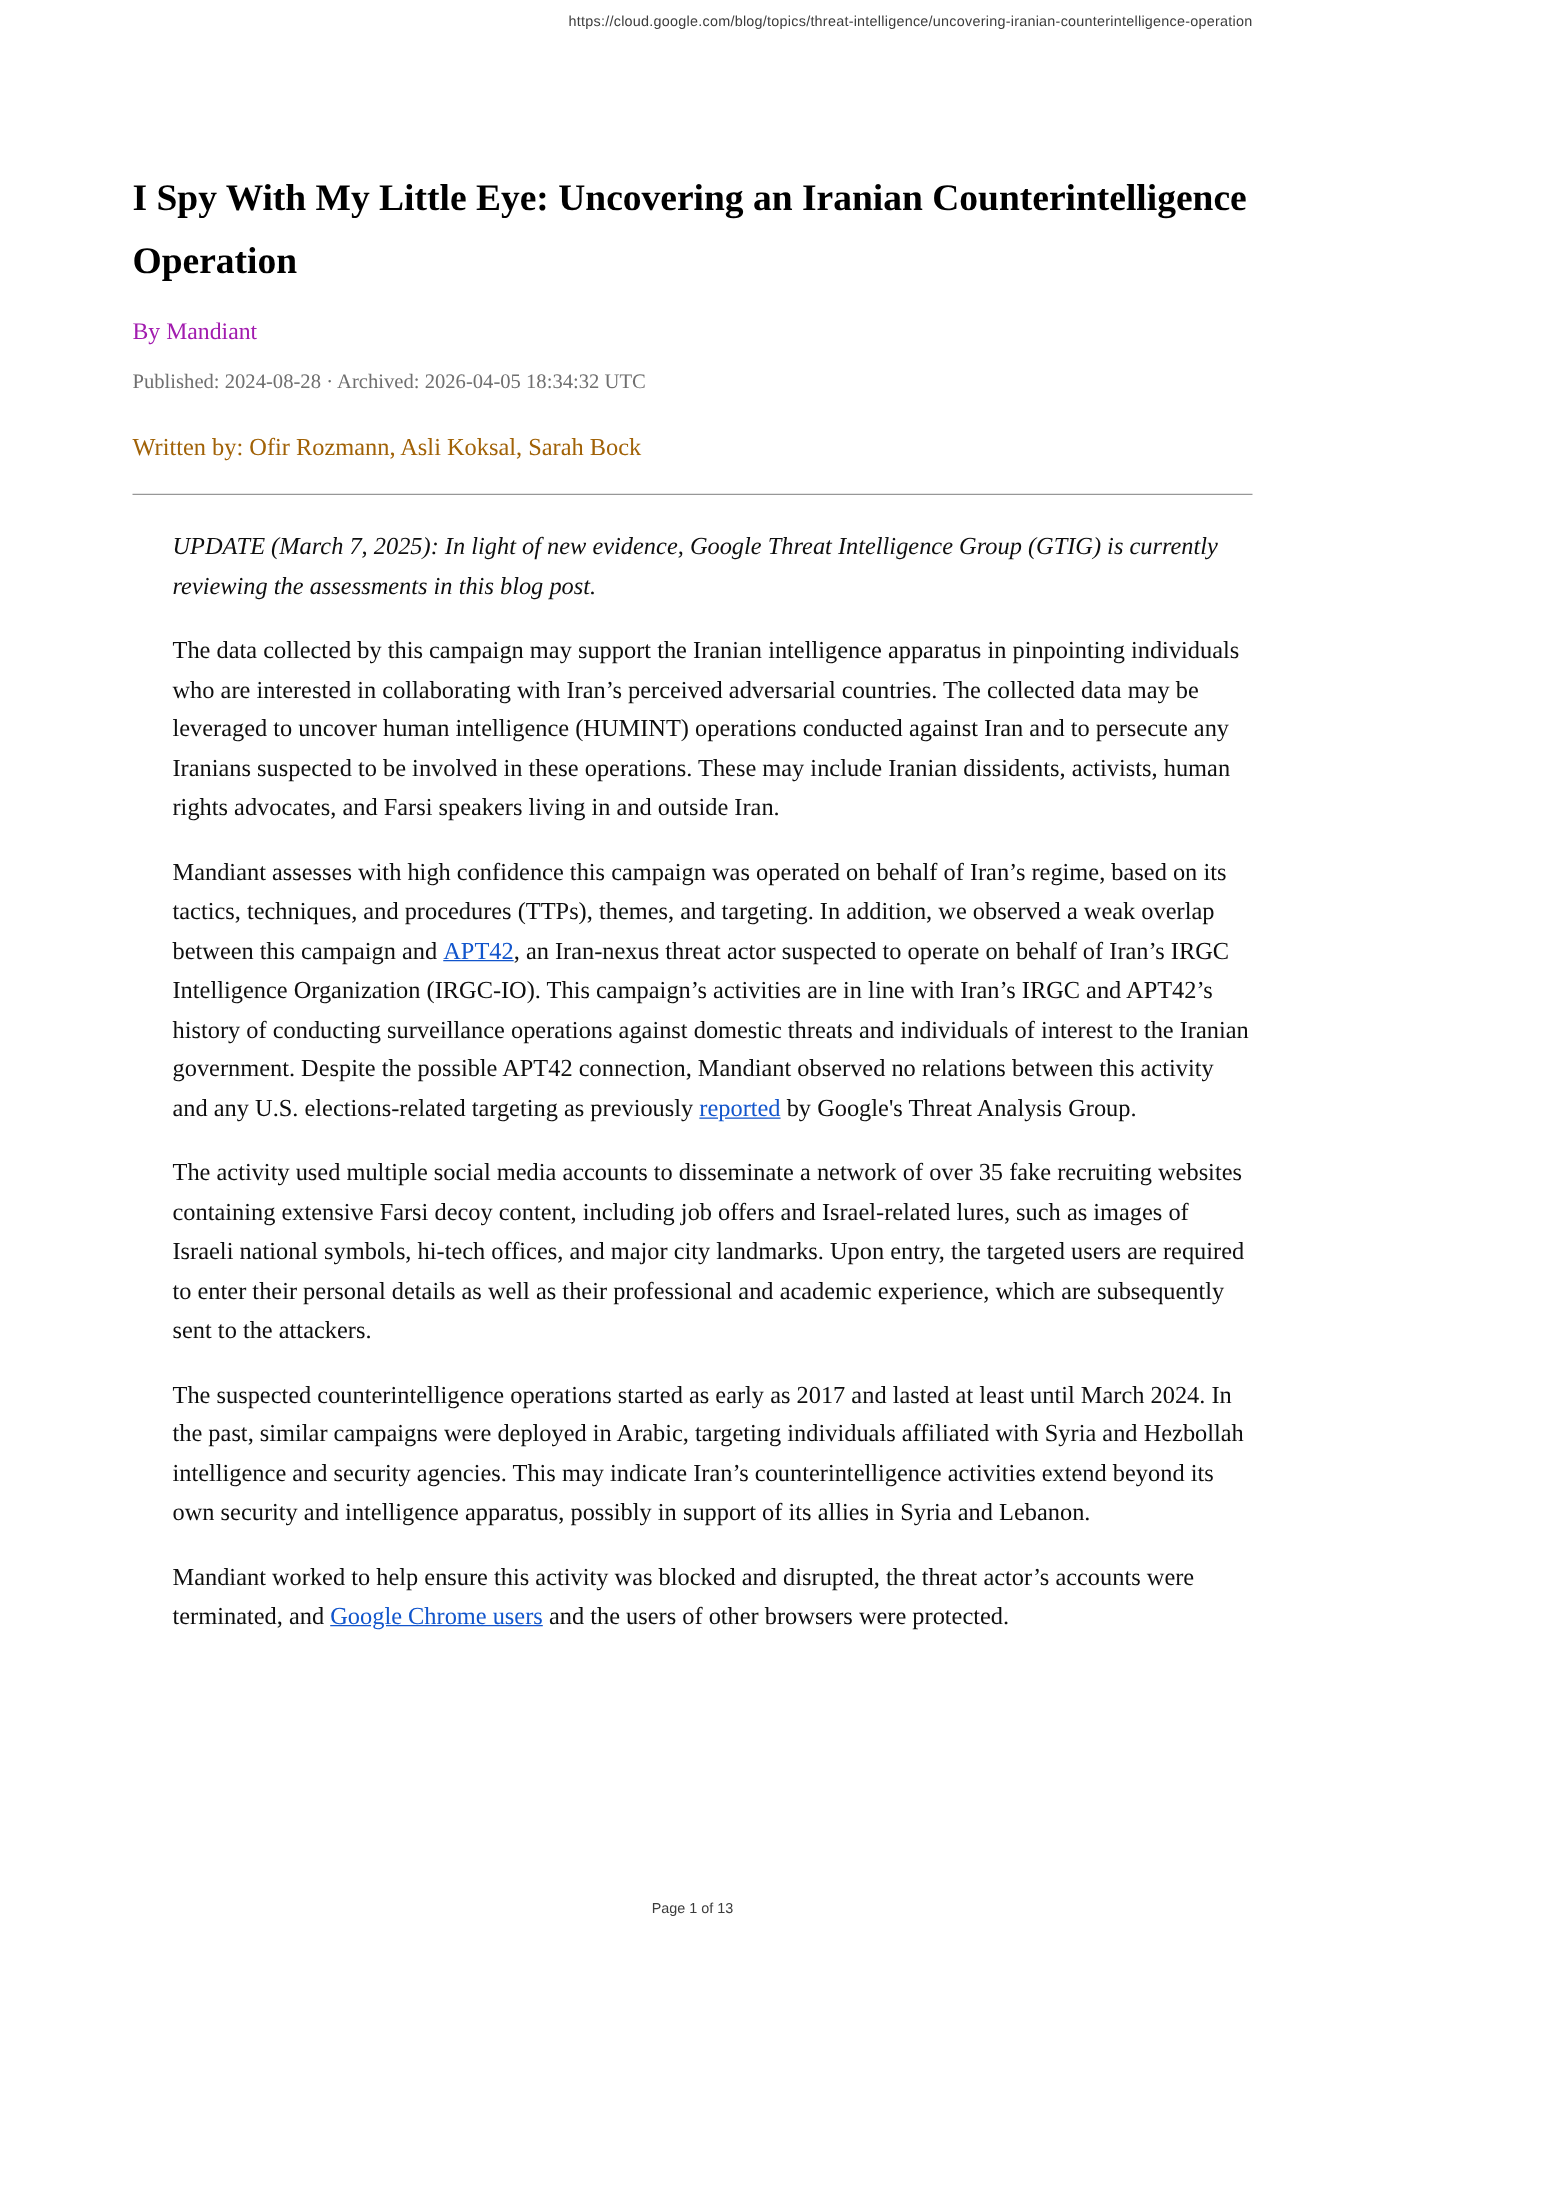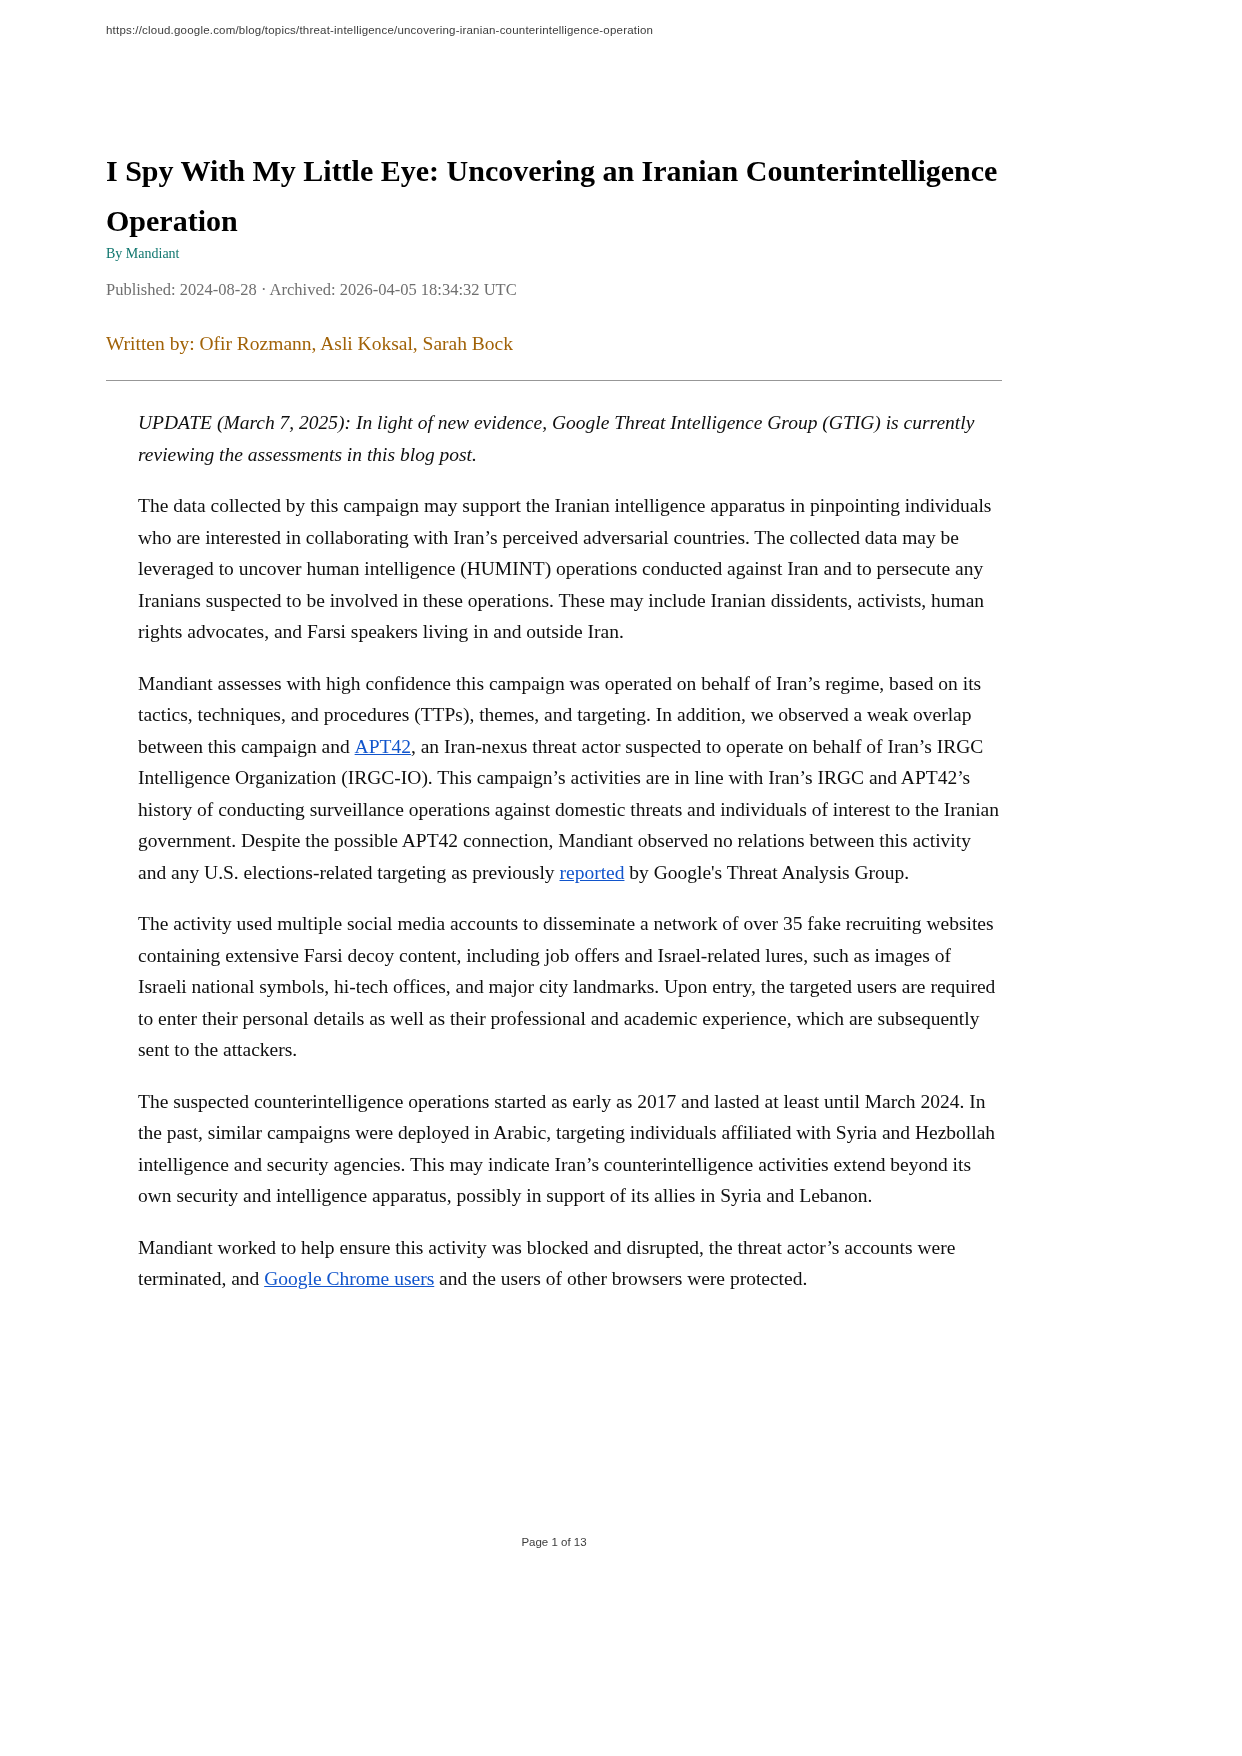--- a/index.html
+++ b/index.html
@@ -12,38 +12,39 @@
     color: #0f0f0f;
     overflow: hidden;
   }
   .sheet {
     position: absolute;
     left: 106px;
     top: 0;
     width: 896px;
   }
   .print-header {
-    padding-top: 24px;
-    text-align: left;
+    padding-top: 12px;
+    text-align: right;
     font-family: "Liberation Sans", "DejaVu Sans", sans-serif;
     font-size: 11.5px;
     color: #3c3c3c;
     letter-spacing: 0.2px;
     white-space: nowrap;
   }
   h1.article-title {
     margin-top: 110px;
     font-size: 30px;
     font-weight: 700;
     line-height: 50px;
     color: #000000;
   }
   .byline {
-    font-size: 14px;
-    color: #0f766e;
+    margin-top: 21px;
+    font-size: 19px;
+    color: #a21caf;
   }
   .meta {
     margin-top: 18px;
     font-size: 16.5px;
     color: #6f6f6f;
   }
   .written-by {
     margin-top: 33px;
     font-size: 19.5px;
     color: #a16207;
@@ -73,21 +74,20 @@
   }
   .page-footer {
     position: absolute;
     left: 106px;
     top: 1521px;
     width: 896px;
     text-align: center;
     font-family: "Liberation Sans", "DejaVu Sans", sans-serif;
     font-size: 11.5px;
     color: #3c3c3c;
-    margin-top: 15px;
   }
 </style>
 </head>
 <body>
 
 <div class="sheet">
 
   <div class="print-header">https://cloud.google.com/blog/topics/threat-intelligence/uncovering-iranian-counterintelligence-operation</div>
 
   <h1 class="article-title">I Spy With My Little Eye: Uncovering an Iranian Counterintelligence Operation</h1>

